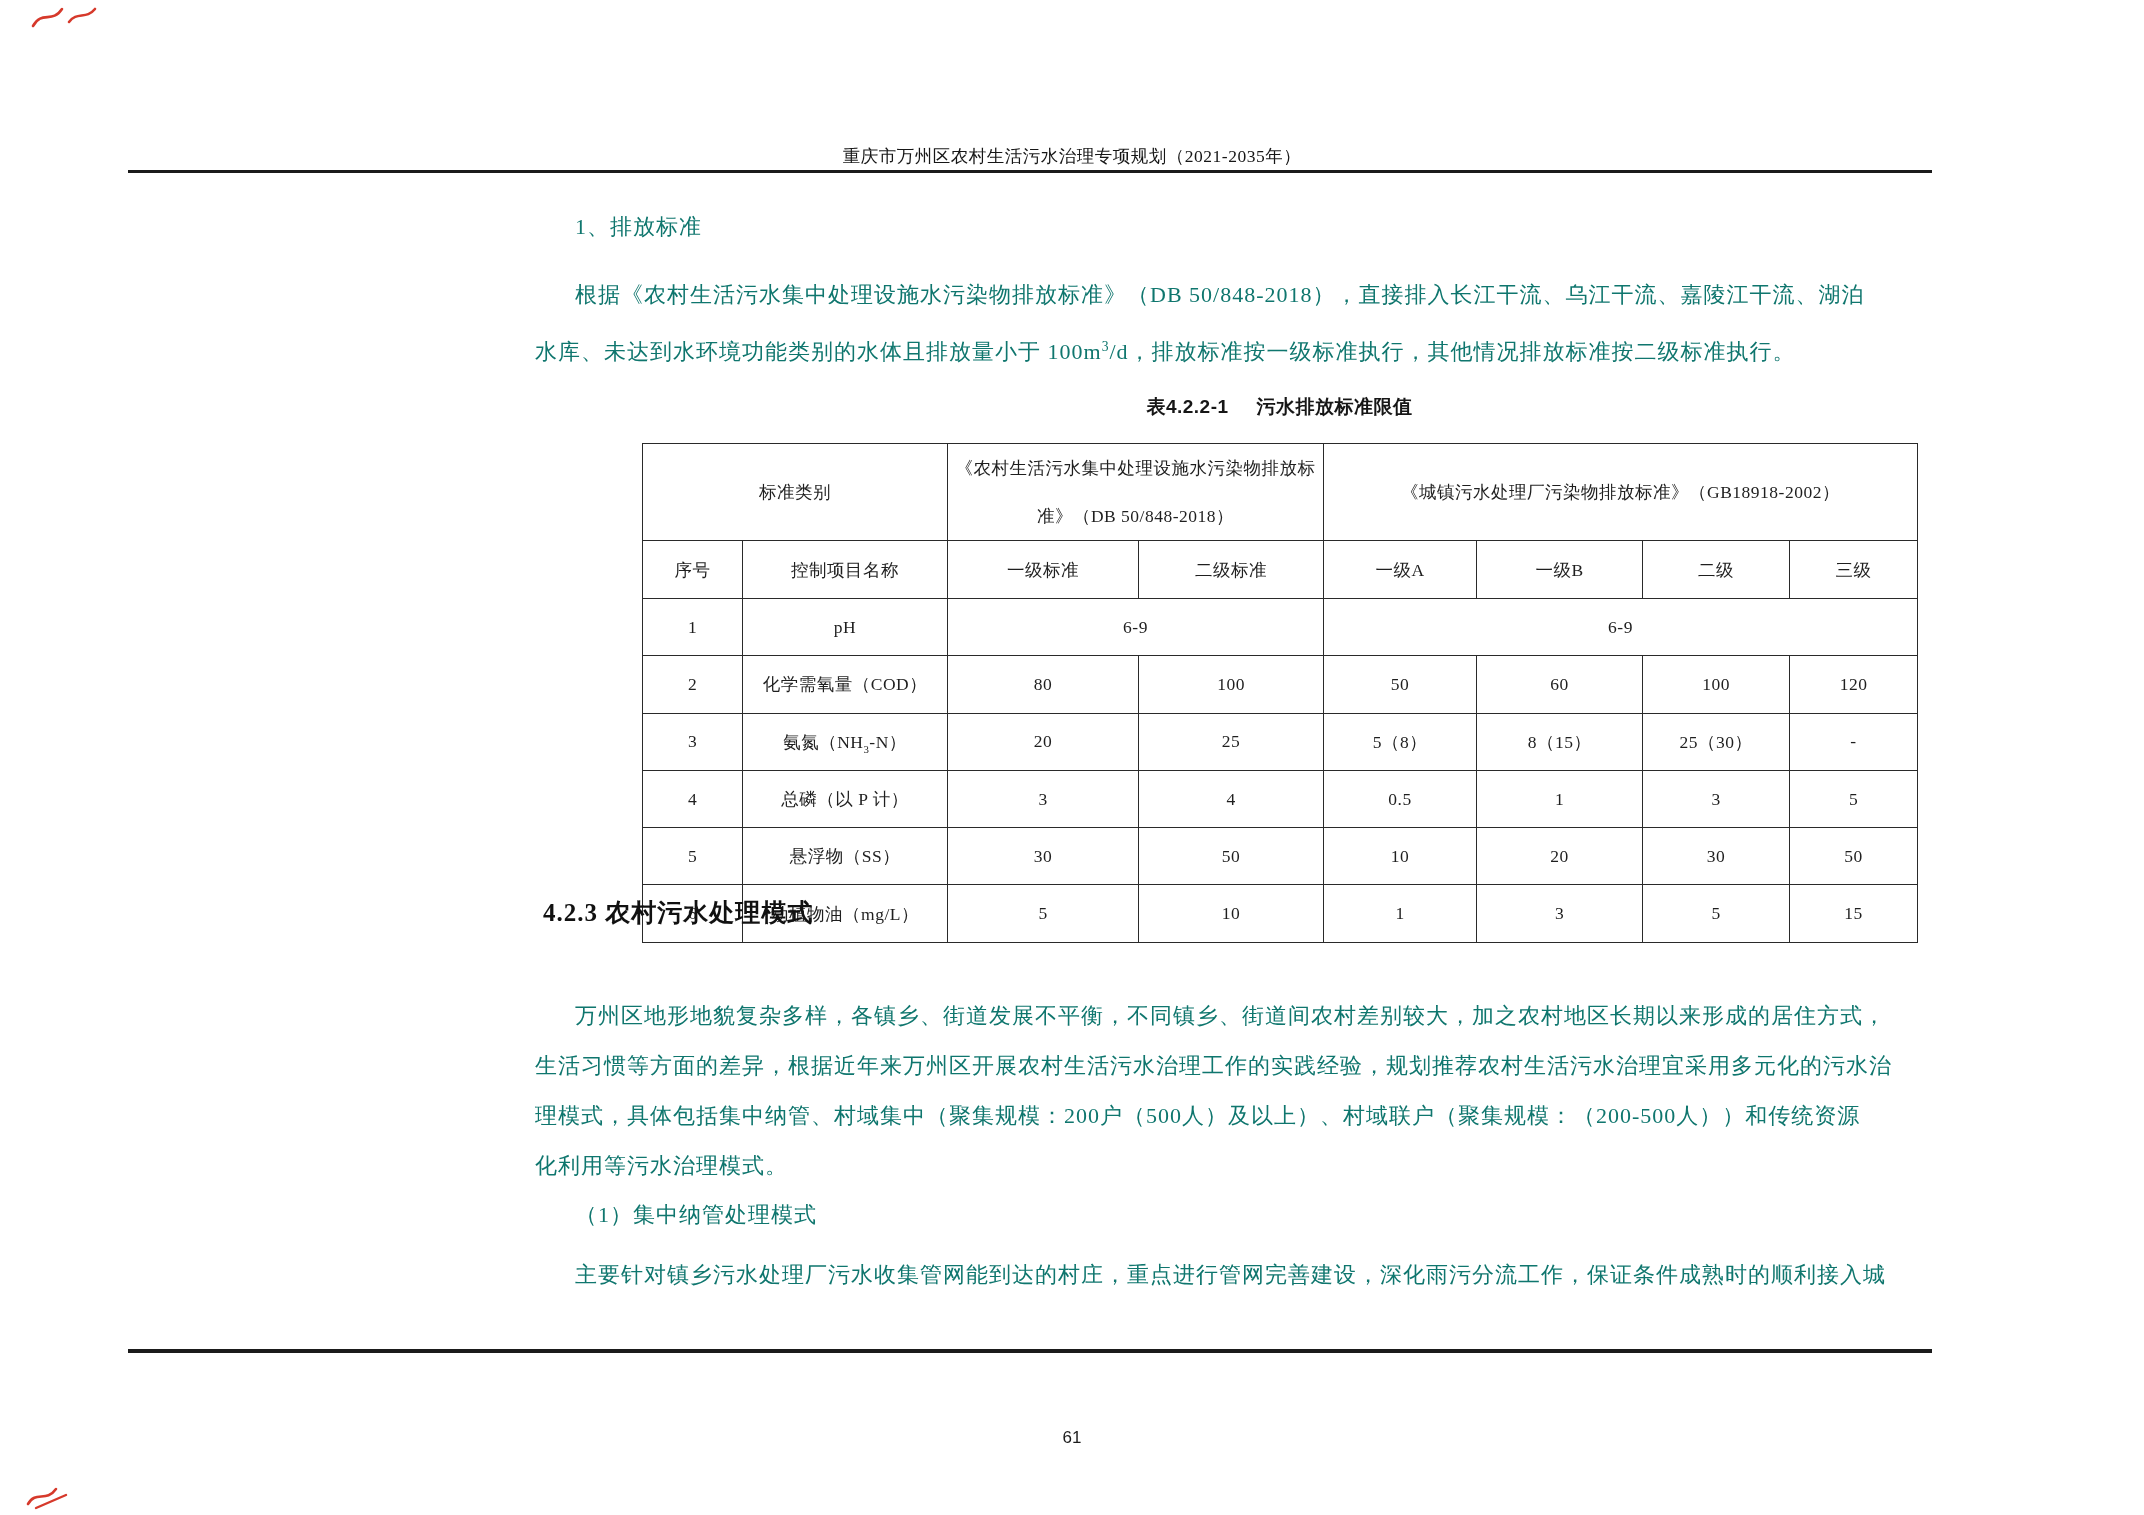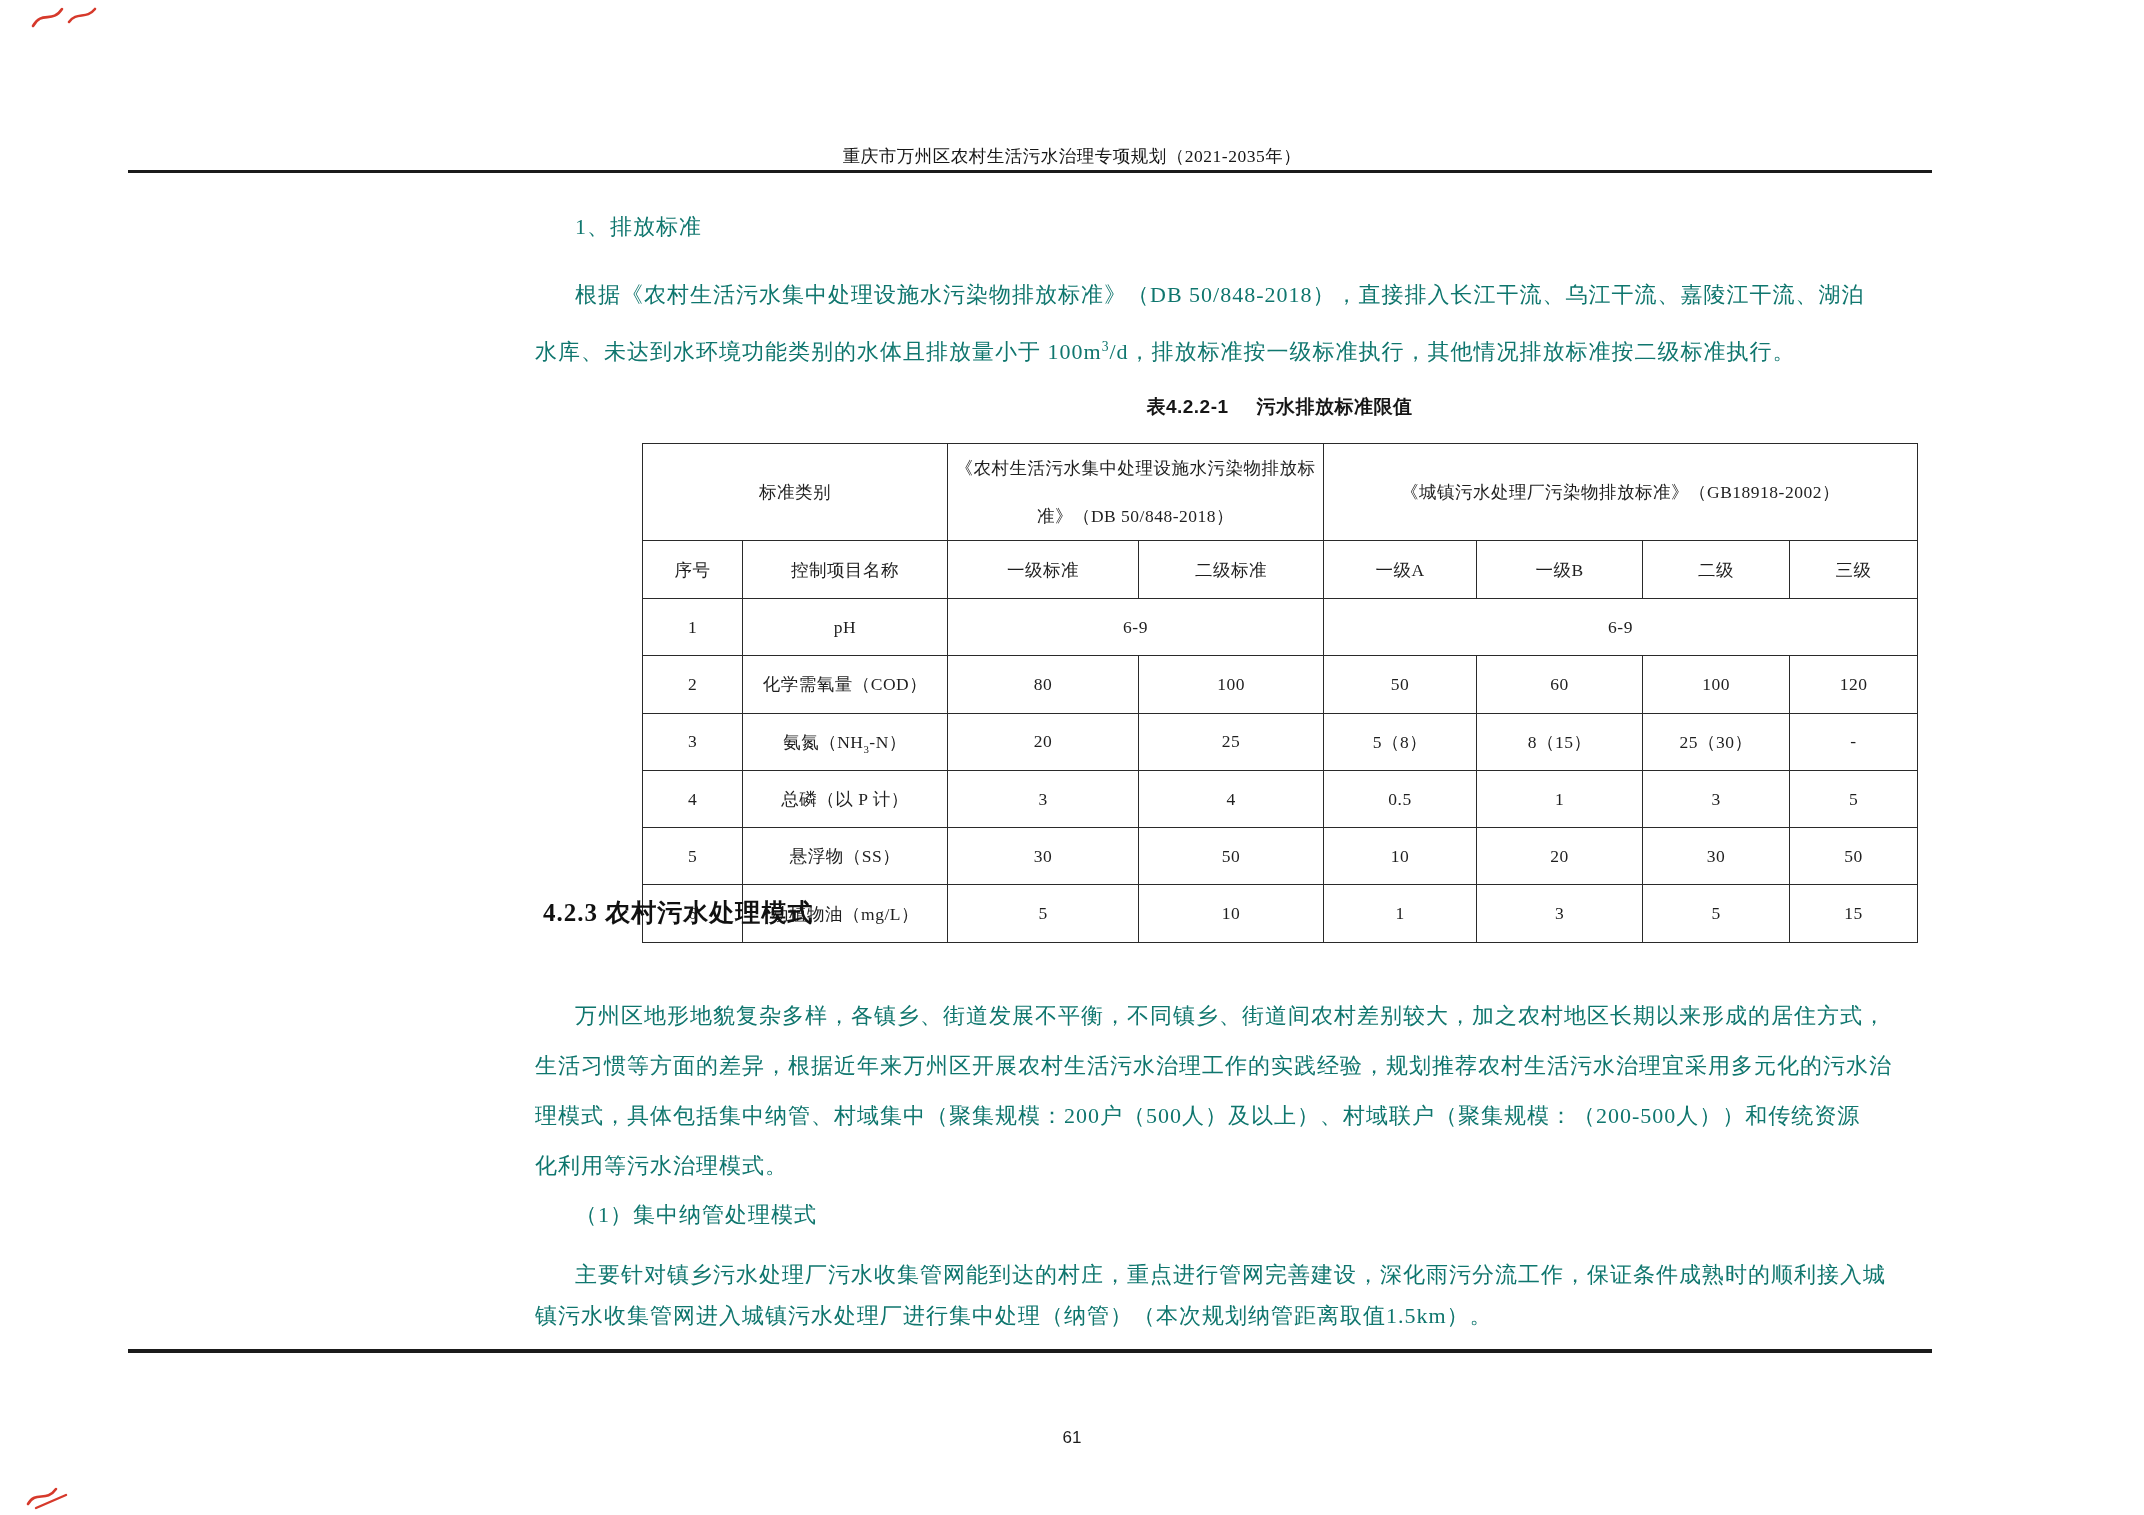--- a/index.html
+++ b/index.html
@@ -185,18 +185,17 @@
   <div class="abs s2-heading">4.2.3 农村污水处理模式</div>
 
   <div class="abs bodyline p2-l1">万州区地形地貌复杂多样，各镇乡、街道发展不平衡，不同镇乡、街道间农村差别较大，加之农村地区长期以来形成的居住方式，</div>
   <div class="abs bodyline p2-l2">生活习惯等方面的差异，根据近年来万州区开展农村生活污水治理工作的实践经验，规划推荐农村生活污水治理宜采用多元化的污水治</div>
   <div class="abs bodyline p2-l3">理模式，具体包括集中纳管、村域集中（聚集规模：200户（500人）及以上）、村域联户（聚集规模：（200-500人））和传统资源</div>
   <div class="abs bodyline p2-l4">化利用等污水治理模式。</div>
 
   <div class="abs bodyline s3-heading">（1）集中纳管处理模式</div>
 
   <div class="abs bodyline p3-l1">主要针对镇乡污水处理厂污水收集管网能到达的村庄，重点进行管网完善建设，深化雨污分流工作，保证条件成熟时的顺利接入城</div>
-  <div class="abs bodyline p3-l2">镇污水收集管网进入城镇污水处理厂进行集中处理（纳管）（本次规划纳管距离取值1.5km）。</div>
 
   <div class="abs rule rule-bottom"></div>
   <div class="abs page-number">61</div>
 
 </div>
 
 </body></html>

